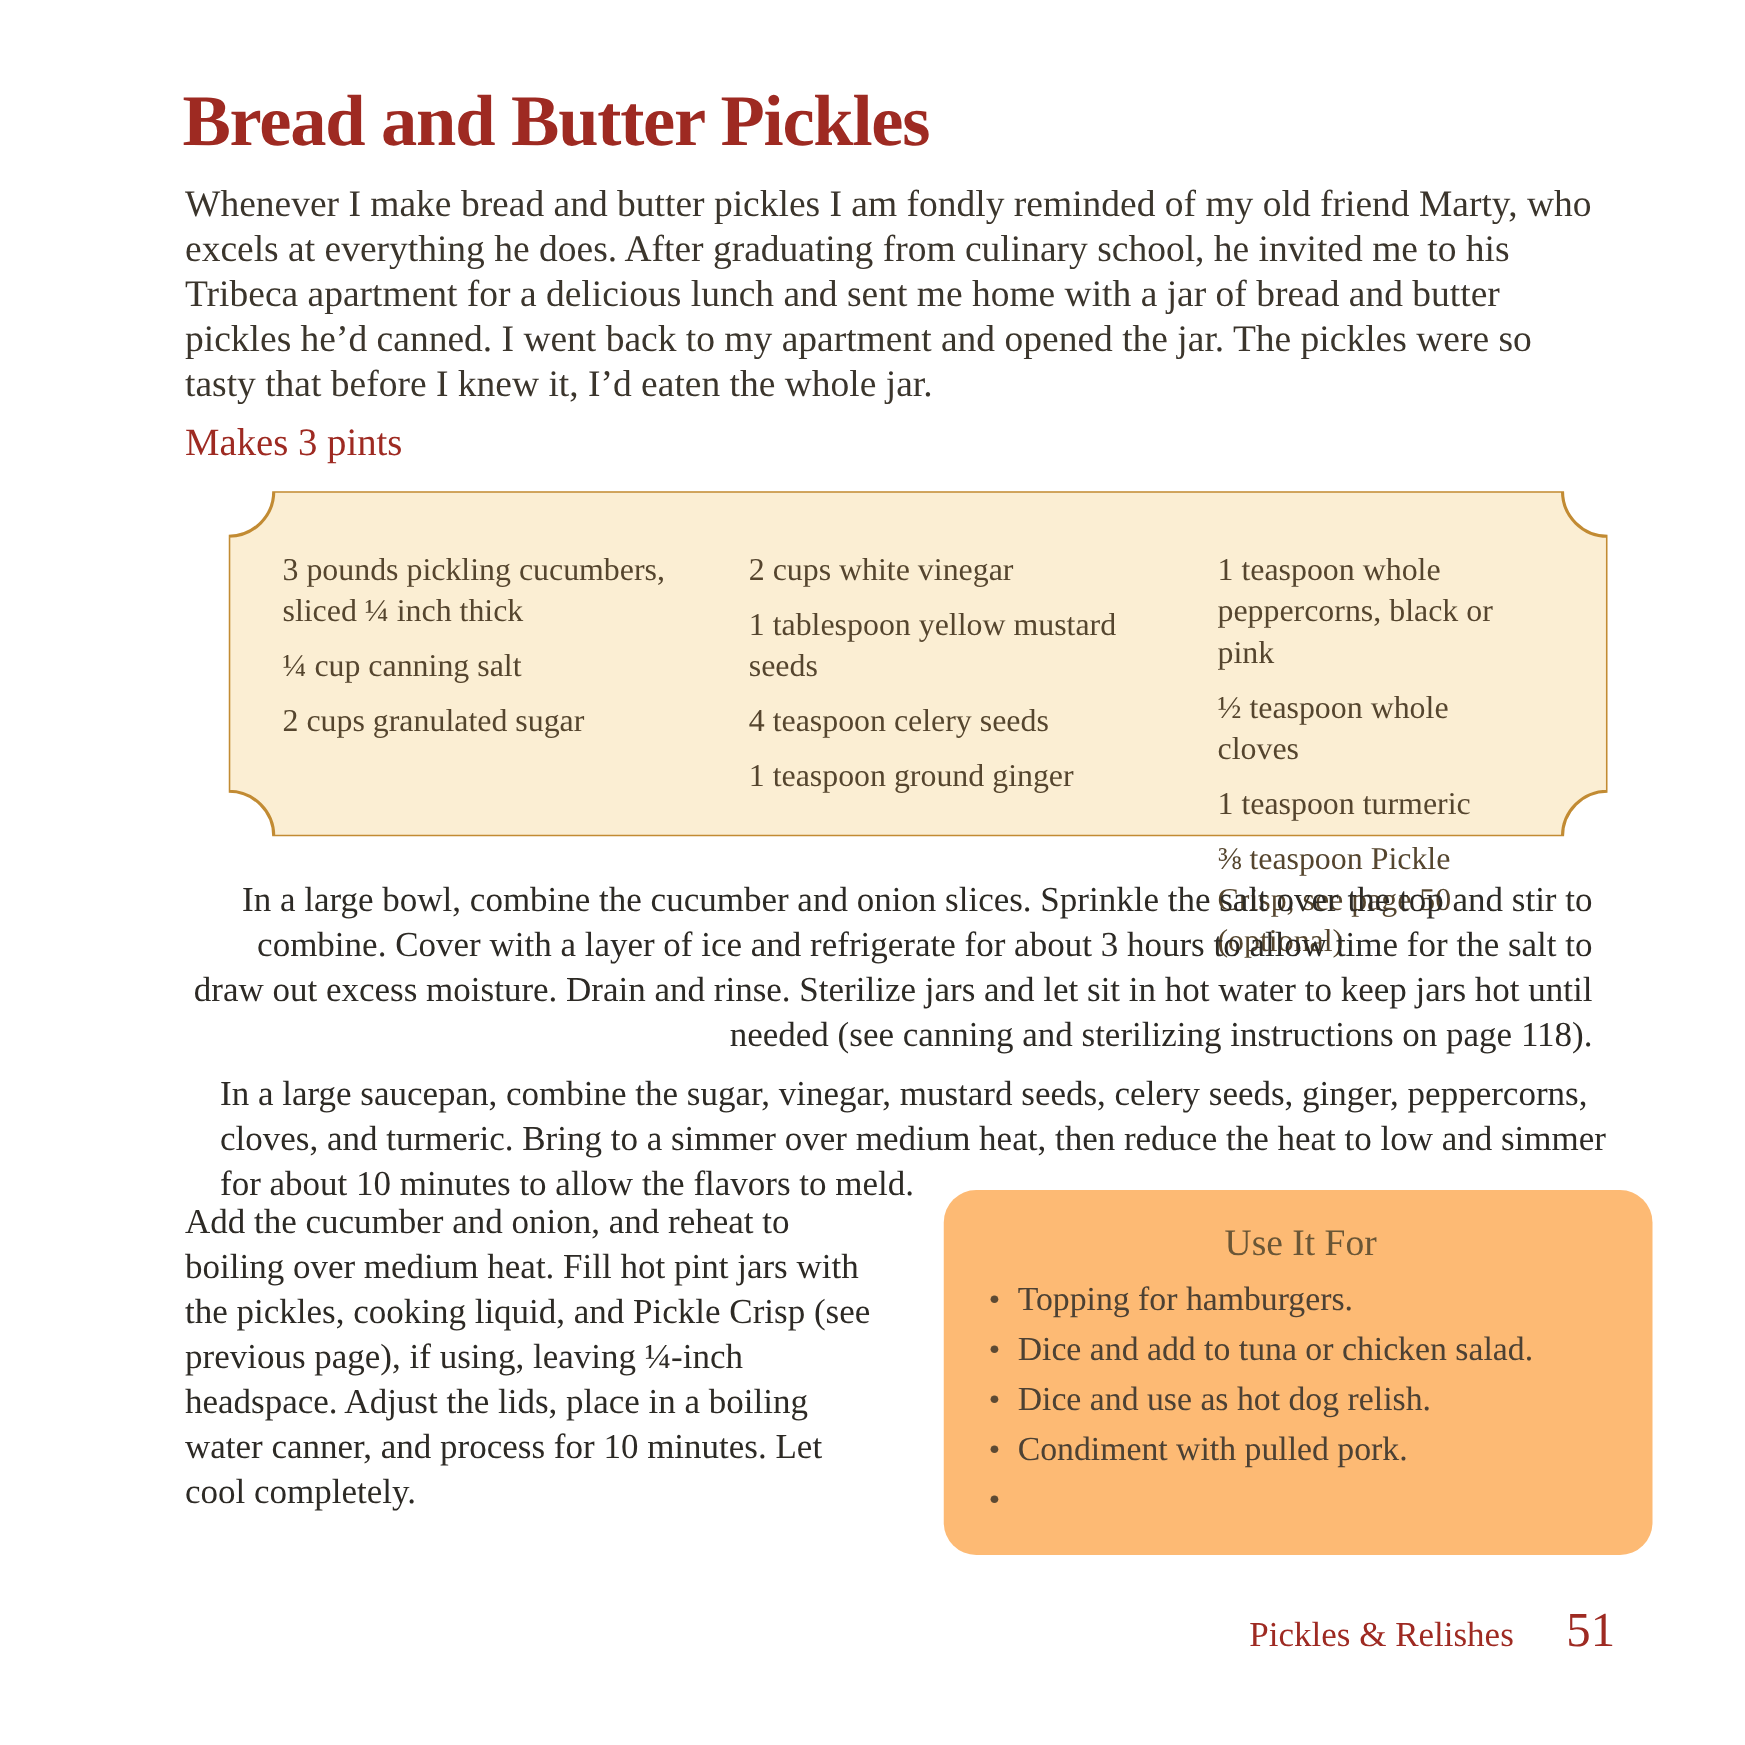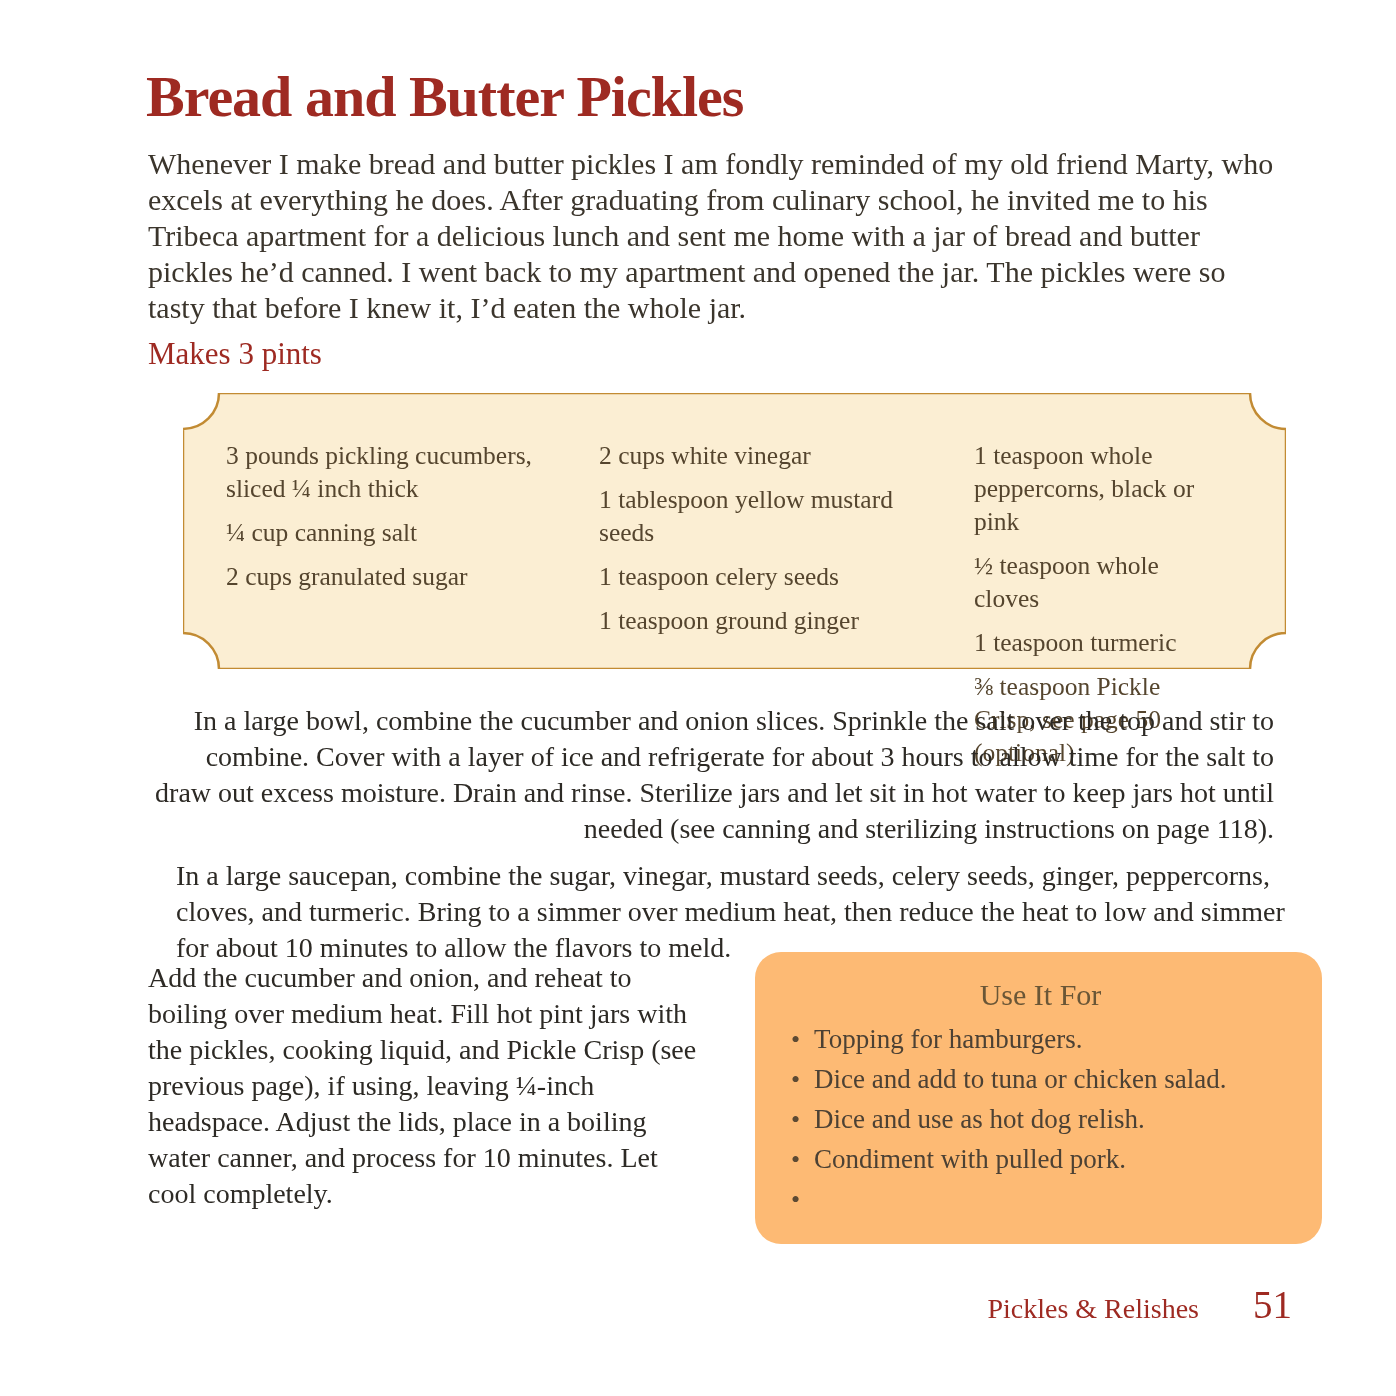--- a/index.html
+++ b/index.html
@@ -107,21 +107,21 @@
     margin-right: 14px;
     font-size: 26px;
     line-height: 39px;
   }
   .footer {
     position: absolute;
     top: 1282px;
     right: 104px;
     display: flex;
     align-items: baseline;
-    gap: 54px;
+    gap: 42px;
   }
   .footer-section {
     font-size: 28px;
     color: #9e2a22;
   }
   .footer-page-number {
     font-size: 39px;
     color: #9e2a22;
   }
 </style>
@@ -142,21 +142,21 @@
     </svg>
     <div class="ingredients-grid">
       <div class="ingredient-column">
         <div class="ingredient-item">3 pounds pickling cucumbers, sliced ¼ inch thick</div>
         <div class="ingredient-item">¼ cup canning salt</div>
         <div class="ingredient-item">2 cups granulated sugar</div>
       </div>
       <div class="ingredient-column">
         <div class="ingredient-item">2 cups white vinegar</div>
         <div class="ingredient-item">1 tablespoon yellow mustard seeds</div>
-        <div class="ingredient-item">1 teaspoon celery seeds</div>
+        <div class="ingredient-item">4 teaspoon celery seeds</div>
         <div class="ingredient-item">1 teaspoon ground ginger</div>
       </div>
       <div class="ingredient-column">
         <div class="ingredient-item">1 teaspoon whole peppercorns, black or pink</div>
         <div class="ingredient-item">½ teaspoon whole cloves</div>
         <div class="ingredient-item">1 teaspoon turmeric</div>
         <div class="ingredient-item">⅜ teaspoon Pickle Crisp, see page 50 (optional)</div>
       </div>
     </div>
   </div>

